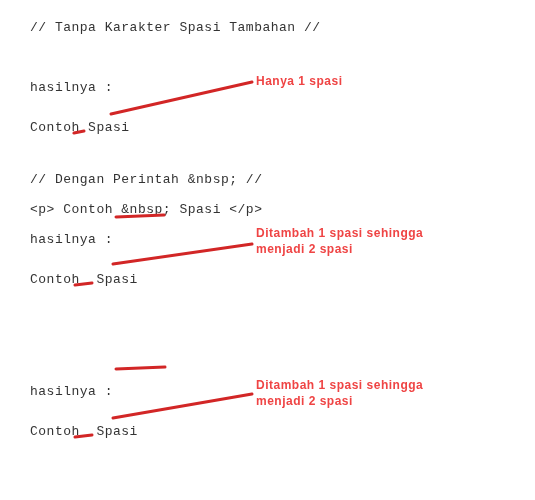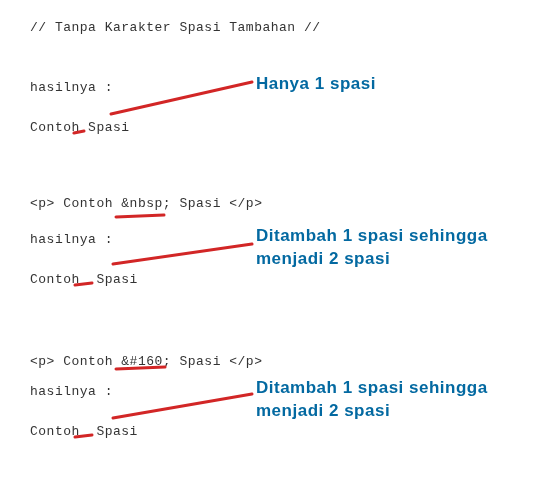--- a/index.html
+++ b/index.html
@@ -19,23 +19,23 @@
     color: #333333;
     letter-spacing: 0.5px;
   }
   .code-line {
     position: absolute;
     white-space: pre;
   }
   .annotation {
     position: absolute;
     font-family: Arial, Helvetica, sans-serif;
-    font-size: 17px;
+    font-size: 12px;
     font-weight: 700;
-    color: #0369a1;
+    color: #ef4444;
     line-height: 1.35;
     white-space: pre-line;
   }
   svg.ann-line {
     position: absolute;
     overflow: visible;
     pointer-events: none;
   }
 </style>
 </head>
@@ -53,22 +53,23 @@
   <div class="annotation" style="left:256px; top:73px;">Hanya 1 spasi</div>
 
   <svg class="ann-line" style="left:0; top:0;" width="535" height="500">
     <line x1="111" y1="114" x2="252" y2="82" stroke="#d22626" stroke-width="3" stroke-linecap="round"></line>
   </svg>
 
   <svg class="ann-line" style="left:0; top:0;" width="535" height="500">
     <line x1="74" y1="133" x2="84" y2="131" stroke="#d22626" stroke-width="3" stroke-linecap="round"></line>
   </svg>
 
+  <div class="code-line" style="left:30px; top:172px;">// Dengan Perintah &amp;nbsp; //</div>
 
-  <div class="code-line" style="left:30px; top:196px;text-align:center;">&lt;p&gt; Contoh &amp;nbsp; Spasi &lt;/p&gt;</div>
+  <div class="code-line" style="left:30px; top:202px;text-align:center;">&lt;p&gt; Contoh &amp;nbsp; Spasi &lt;/p&gt;</div>
 
   <div class="code-line" style="left:30px; top:232px;">hasilnya :</div>
 
   <div class="code-line" style="left:30px; top:272px;">Contoh  Spasi</div>
 
   <div class="annotation" style="left:256px; top:225px;">Ditambah 1 spasi sehingga
 menjadi 2 spasi</div>
 
   <svg class="ann-line" style="left:0; top:0;" width="535" height="500">
     <line x1="116" y1="217" x2="164" y2="215" stroke="#d22626" stroke-width="3" stroke-linecap="round"></line>
@@ -76,21 +77,20 @@
 
   <svg class="ann-line" style="left:0; top:0;" width="535" height="500">
     <line x1="113" y1="264" x2="252" y2="244" stroke="#d22626" stroke-width="3" stroke-linecap="round"></line>
   </svg>
 
   <svg class="ann-line" style="left:0; top:0;" width="535" height="500">
     <line x1="75" y1="285" x2="92" y2="283" stroke="#d22626" stroke-width="3" stroke-linecap="round"></line>
   </svg>
 
 
-  <div class="code-line" style="left:30px; top:354px;">&lt;p&gt; Contoh &amp;#160; Spasi &lt;/p&gt;</div>
 
   <div class="code-line" style="left:30px; top:384px;">hasilnya :</div>
 
   <div class="code-line" style="left:30px; top:424px;">Contoh  Spasi</div>
 
   <div class="annotation" style="left:256px; top:377px;">Ditambah 1 spasi sehingga
 menjadi 2 spasi</div>
 
   <svg class="ann-line" style="left:0; top:0;" width="535" height="500">
     <line x1="116" y1="369" x2="165" y2="367" stroke="#d22626" stroke-width="3" stroke-linecap="round"></line>

